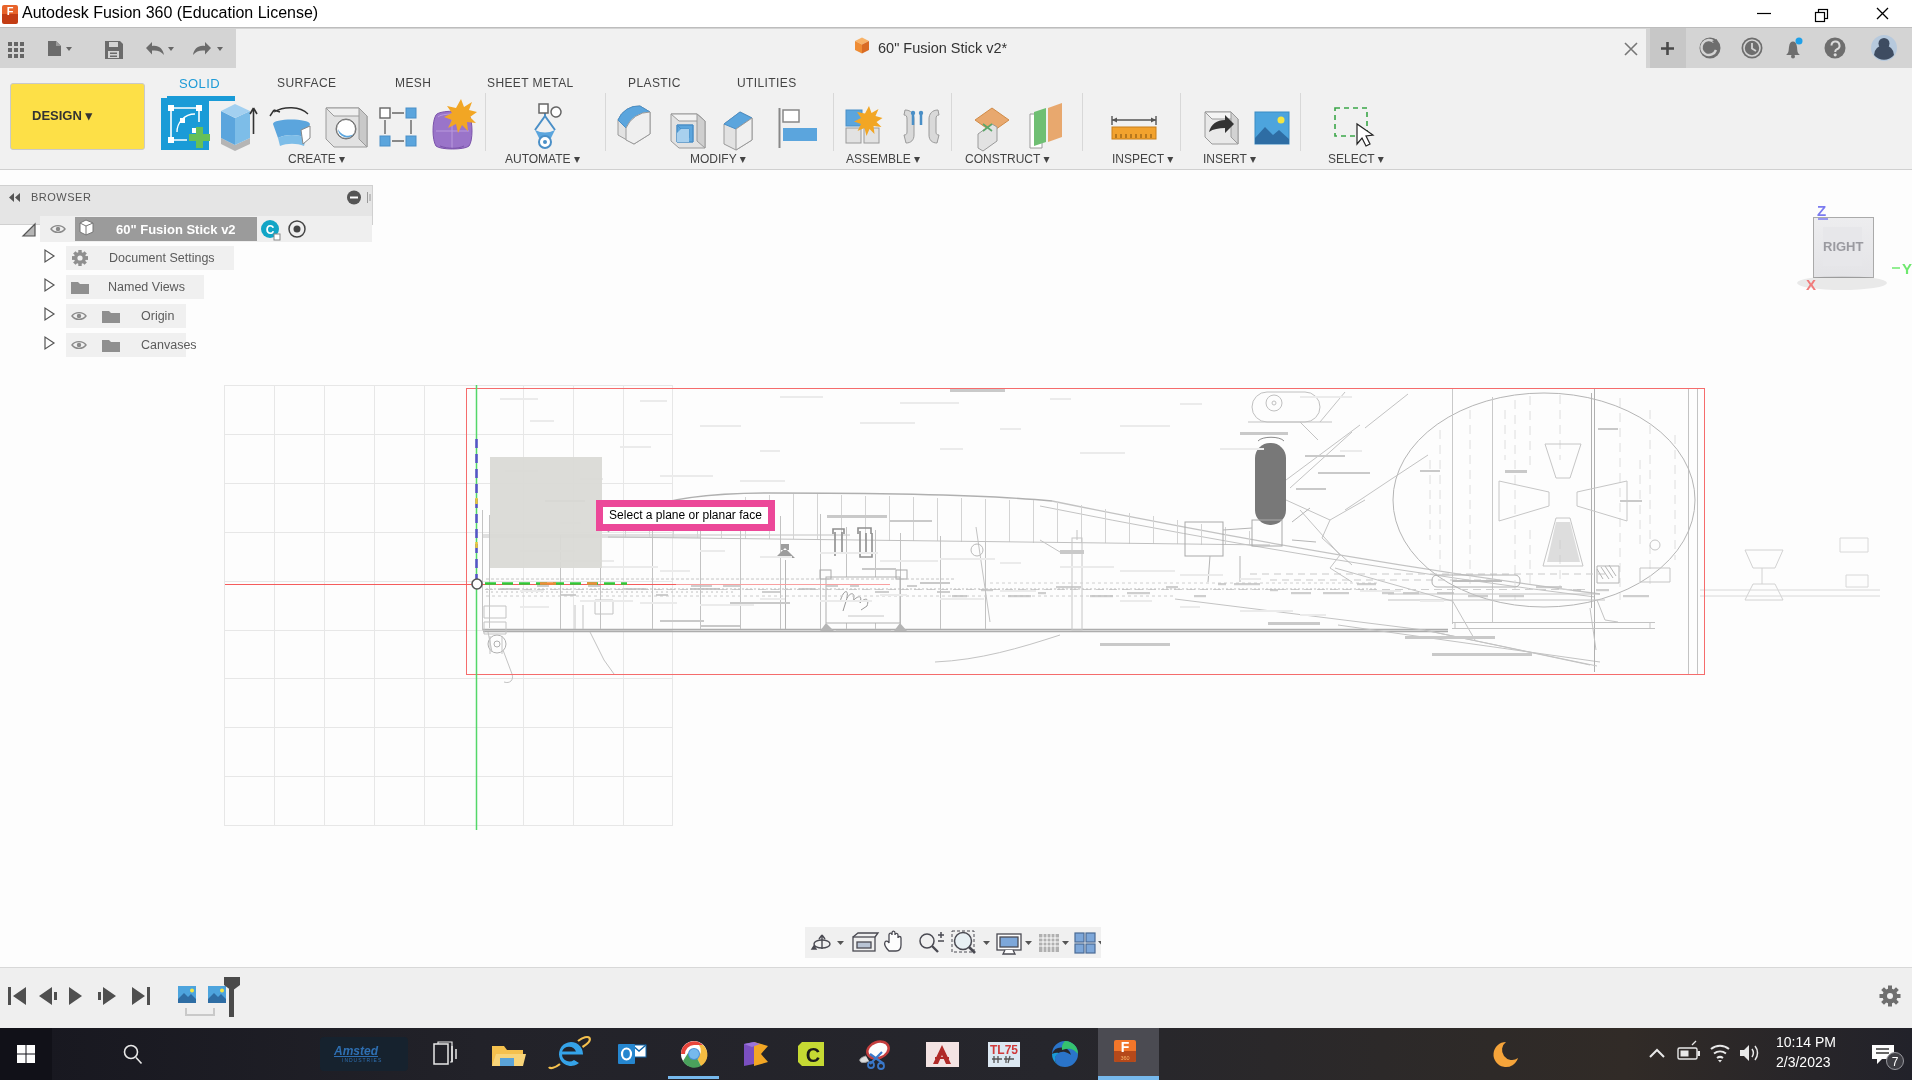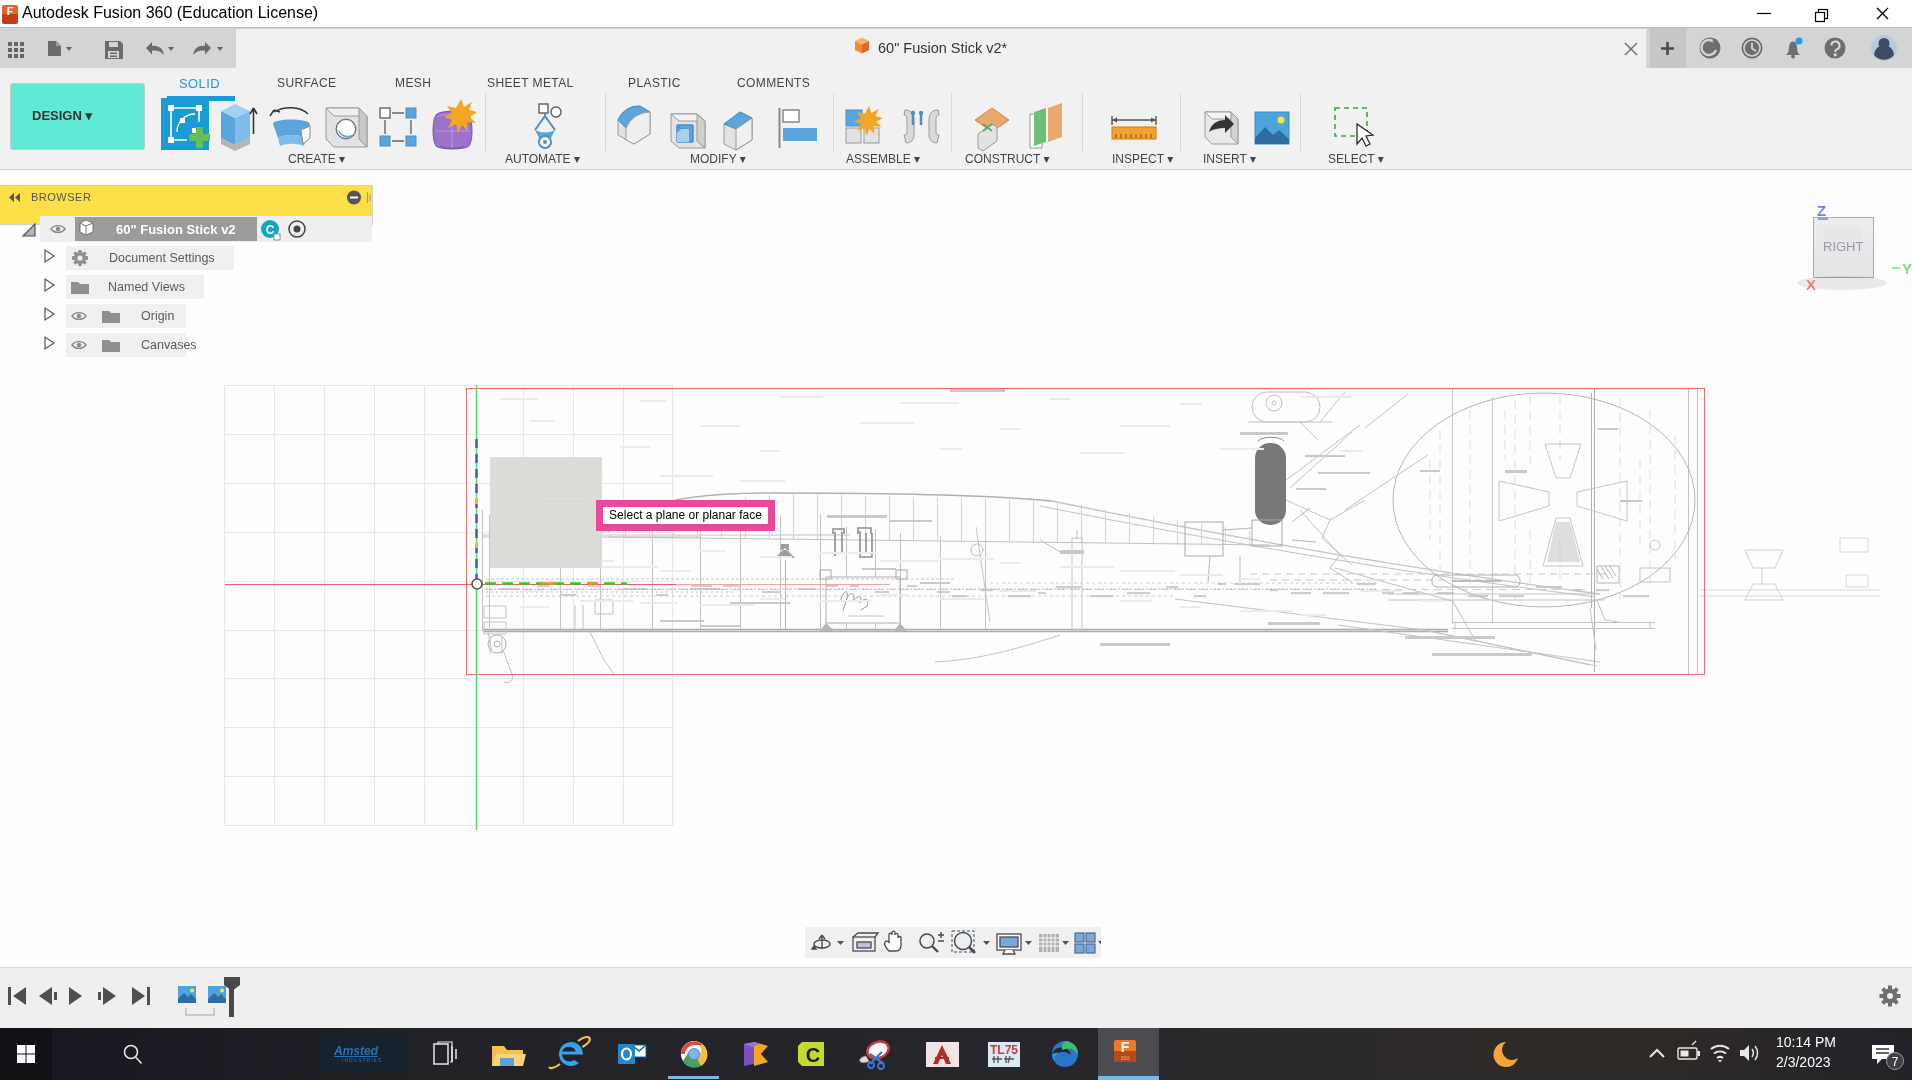--- a/index.html
+++ b/index.html
@@ -10,32 +10,32 @@
   #titlebar .ttext{position:absolute;left:22px;top:4px;font-size:16px;color:#000;}
   
   #toolbar{left:0;top:27px;width:1912px;height:41px;background:#d4d4d4;border-top:1px solid #bdbdbd;box-sizing:border-box;}
   #doctab{position:absolute;left:236px;top:1px;width:1410px;height:40px;background:#f1f1f1;}
   #doctab .dtitle{position:absolute;left:642px;top:11px;font-size:14.5px;color:#333;}
   
   #ribbon{left:0;top:68px;width:1912px;height:102px;background:#f1f1f1;border-bottom:1px solid #d0d0d0;box-sizing:border-box;}
   .rtab{position:absolute;top:8px;font-size:12px;color:#444;letter-spacing:.4px;}
   .rlabel{position:absolute;top:84px;font-size:12px;color:#444;white-space:nowrap;}
   .rsep{position:absolute;top:25px;width:1px;height:58px;background:#d8d8d8;}
-  #designbox{position:absolute;left:10px;top:15px;width:133px;height:65px;background:#5eead4;border:1px solid #c9c9c9;border-radius:3px;}
+  #designbox{position:absolute;left:10px;top:15px;width:133px;height:65px;background:#fde047;border:1px solid #c9c9c9;border-radius:3px;}
   #designbox span{position:absolute;left:21px;top:24px;font-size:13px;font-weight:bold;color:#333;}
   
   #canvas{left:0;top:170px;width:1912px;height:858px;background:#fdfdfd;}
   
-  #browserhead{position:absolute;left:0px;top:15px;width:373px;height:40px;background:#fde047;border:1px solid #d0d0d0;border-left:none;box-sizing:border-box;}
+  #browserhead{position:absolute;left:0px;top:15px;width:373px;height:40px;background:#e5e5e5;border:1px solid #d0d0d0;border-left:none;box-sizing:border-box;}
   #browserhead .bt{position:absolute;left:31px;top:5px;font-size:11px;color:#555;letter-spacing:.5px;}
   
   #tooltip{position:absolute;left:596px;top:330px;width:165px;height:17px;background:#fff;border:7px solid #ec4899;font-size:12px;color:#000;text-align:center;line-height:17px;}
   
   #vcube{position:absolute;left:1813px;top:47px;width:59px;height:59px;background:linear-gradient(180deg,#ededef,#e4e4e7);border:1px solid #aaa;}
-  #vcube .f{position:absolute;left:9px;top:9px;width:39px;height:39px;background:#e7e7ea;color:#9a9aa0;font-size:13px;font-weight:normal;text-align:center;line-height:39px;}
+  #vcube .f{position:absolute;left:9px;top:9px;width:39px;height:39px;background:#e7e7ea;color:#9a9aa0;font-size:13px;font-weight:bold;text-align:center;line-height:39px;}
   
   #timeline{left:0;top:967px;width:1912px;height:61px;background:#efefef;border-top:1px solid #d8d8d8;box-sizing:border-box;}
   
   #taskbar{left:0;top:1028px;width:1912px;height:52px;background:linear-gradient(90deg,#17171f 0%,#222229 25%,#26262c 55%,#2e2a28 78%,#312b27 85%,#22222a 100%);}
   #tsearch{position:absolute;left:107px;top:5px;width:308px;height:42px;background:#2d2f37;border:1px solid #777a80;box-sizing:border-box;}
   #tsearch .stext{position:absolute;left:48px;top:10px;font-size:15px;color:#ccc;}
   .tray{position:absolute;color:#fff;font-size:15px;}
 </style>
 </head>
 <body>
@@ -117,21 +117,21 @@
       <path d="M1389,14 l12,12 M1401,14 l-12,12" stroke="#777" stroke-width="1.6"></path>
     </svg>
   </div>
 </div>
 <div class="abs" id="ribbon">
   <span class="rtab" style="left:179px;color:#1e9bd7;font-size:13px;">SOLID</span>
   <span class="rtab" style="left:277px;">SURFACE</span>
   <span class="rtab" style="left:395px;">MESH</span>
   <span class="rtab" style="left:487px;">SHEET METAL</span>
   <span class="rtab" style="left:628px;">PLASTIC</span>
-  <span class="rtab" style="left:737px;">COMMENTS</span>
+  <span class="rtab" style="left:737px;">UTILITIES</span>
   <div id="designbox">
       <span>DESIGN ▾</span>
     </div>
   <span class="rlabel" style="left:288px;">CREATE ▾</span>
   <span class="rlabel" style="left:505px;">AUTOMATE ▾</span>
   <span class="rlabel" style="left:690px;">MODIFY ▾</span>
 
   <span class="rlabel" style="left:846px;">ASSEMBLE ▾</span>
   <span class="rlabel" style="left:965px;">CONSTRUCT ▾</span>
   <span class="rlabel" style="left:1112px;">INSPECT ▾</span>

